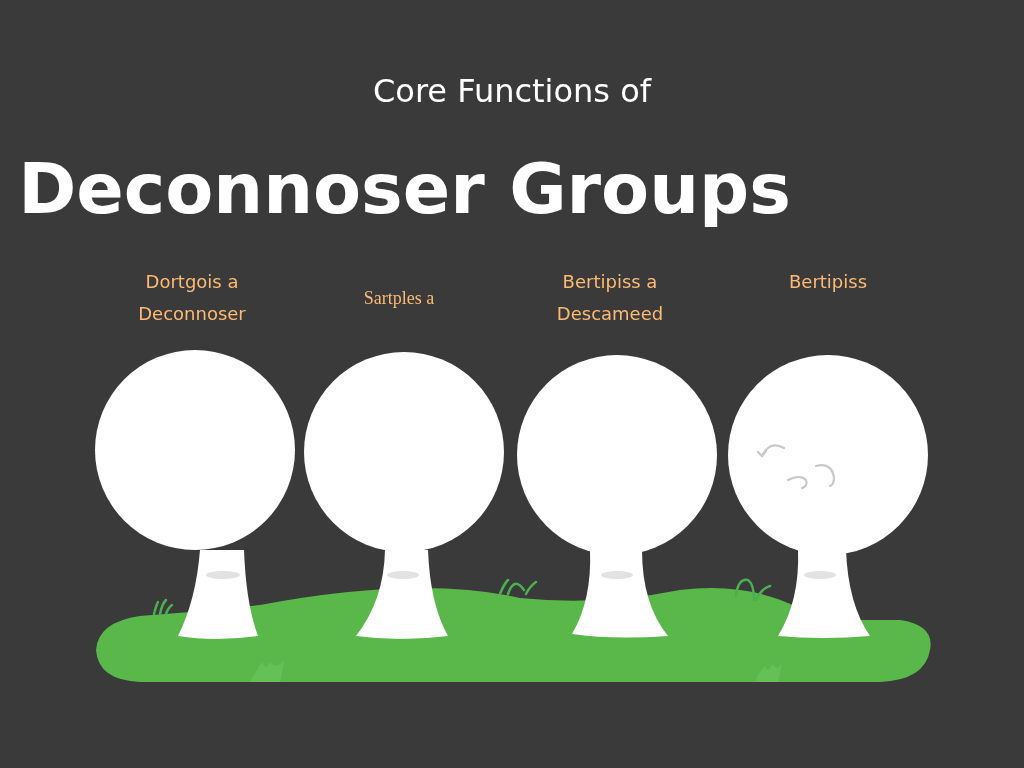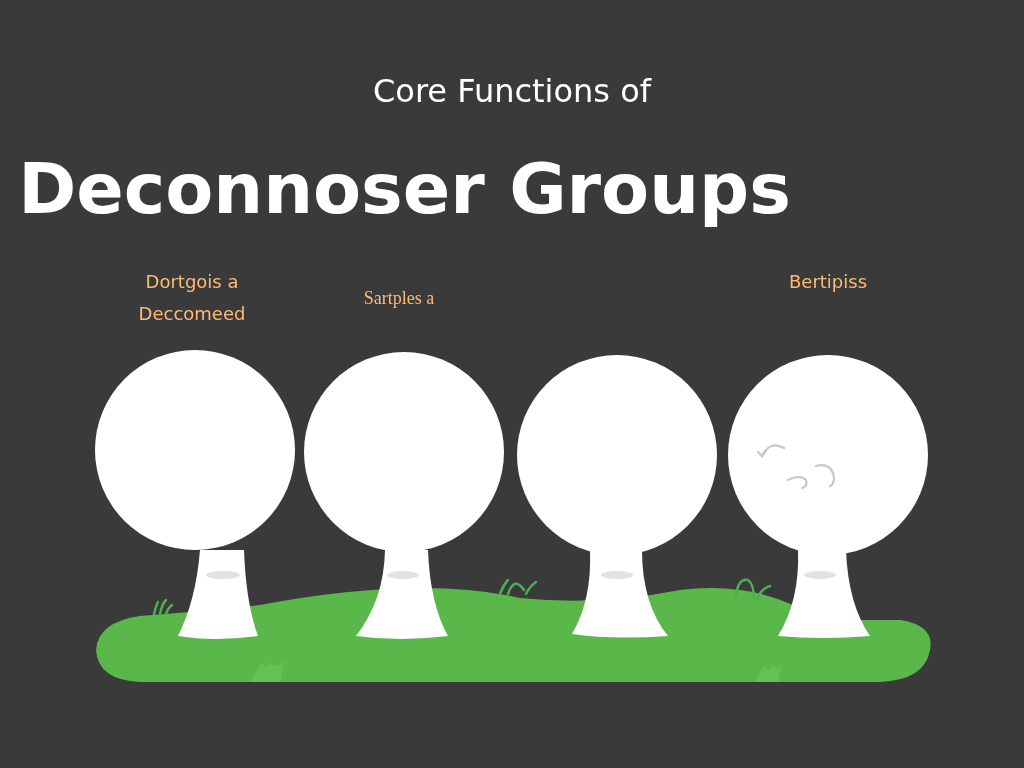--- a/index.html
+++ b/index.html
@@ -25,26 +25,28 @@
   svg.scene { position:absolute; left:0; top:0; }
 </style>
 </head>
 <body>
 
 <div class="title-line1">Core Functions of</div>
 <div class="title-line2">Deconnoser Groups</div>
 
 <div class="label" style="left:82px; top:266px;">
   <div>Dortgois a</div>
-  <div>Deccomeed</div>
+  <div>Deconnoser</div>
 </div>
 <div class="label" style="left:289px; top:282px;font-family:Liberation Serif, serif;">
   <div>Sartples a</div>
 </div>
 <div class="label" style="left:500px; top:266px;">
+  <div>Bertipiss a</div>
+  <div>Descameed</div>
 </div>
 <div class="label" style="left:718px; top:266px;">
   <div>Bertipiss</div>
 </div>
 
 <svg class="scene" width="1024" height="768" viewBox="0 0 1024 768">
 
   <g>
     <path d="M140,616 Q200,612 260,605 Q420,575 520,598 Q600,606 680,590 Q760,580 820,620 Q880,620 900,620
              Q935,625 930,650 Q925,680 880,682 L140,682 Q98,680 96,650 Q98,622 140,616 Z" fill="#5ab84b"></path>

